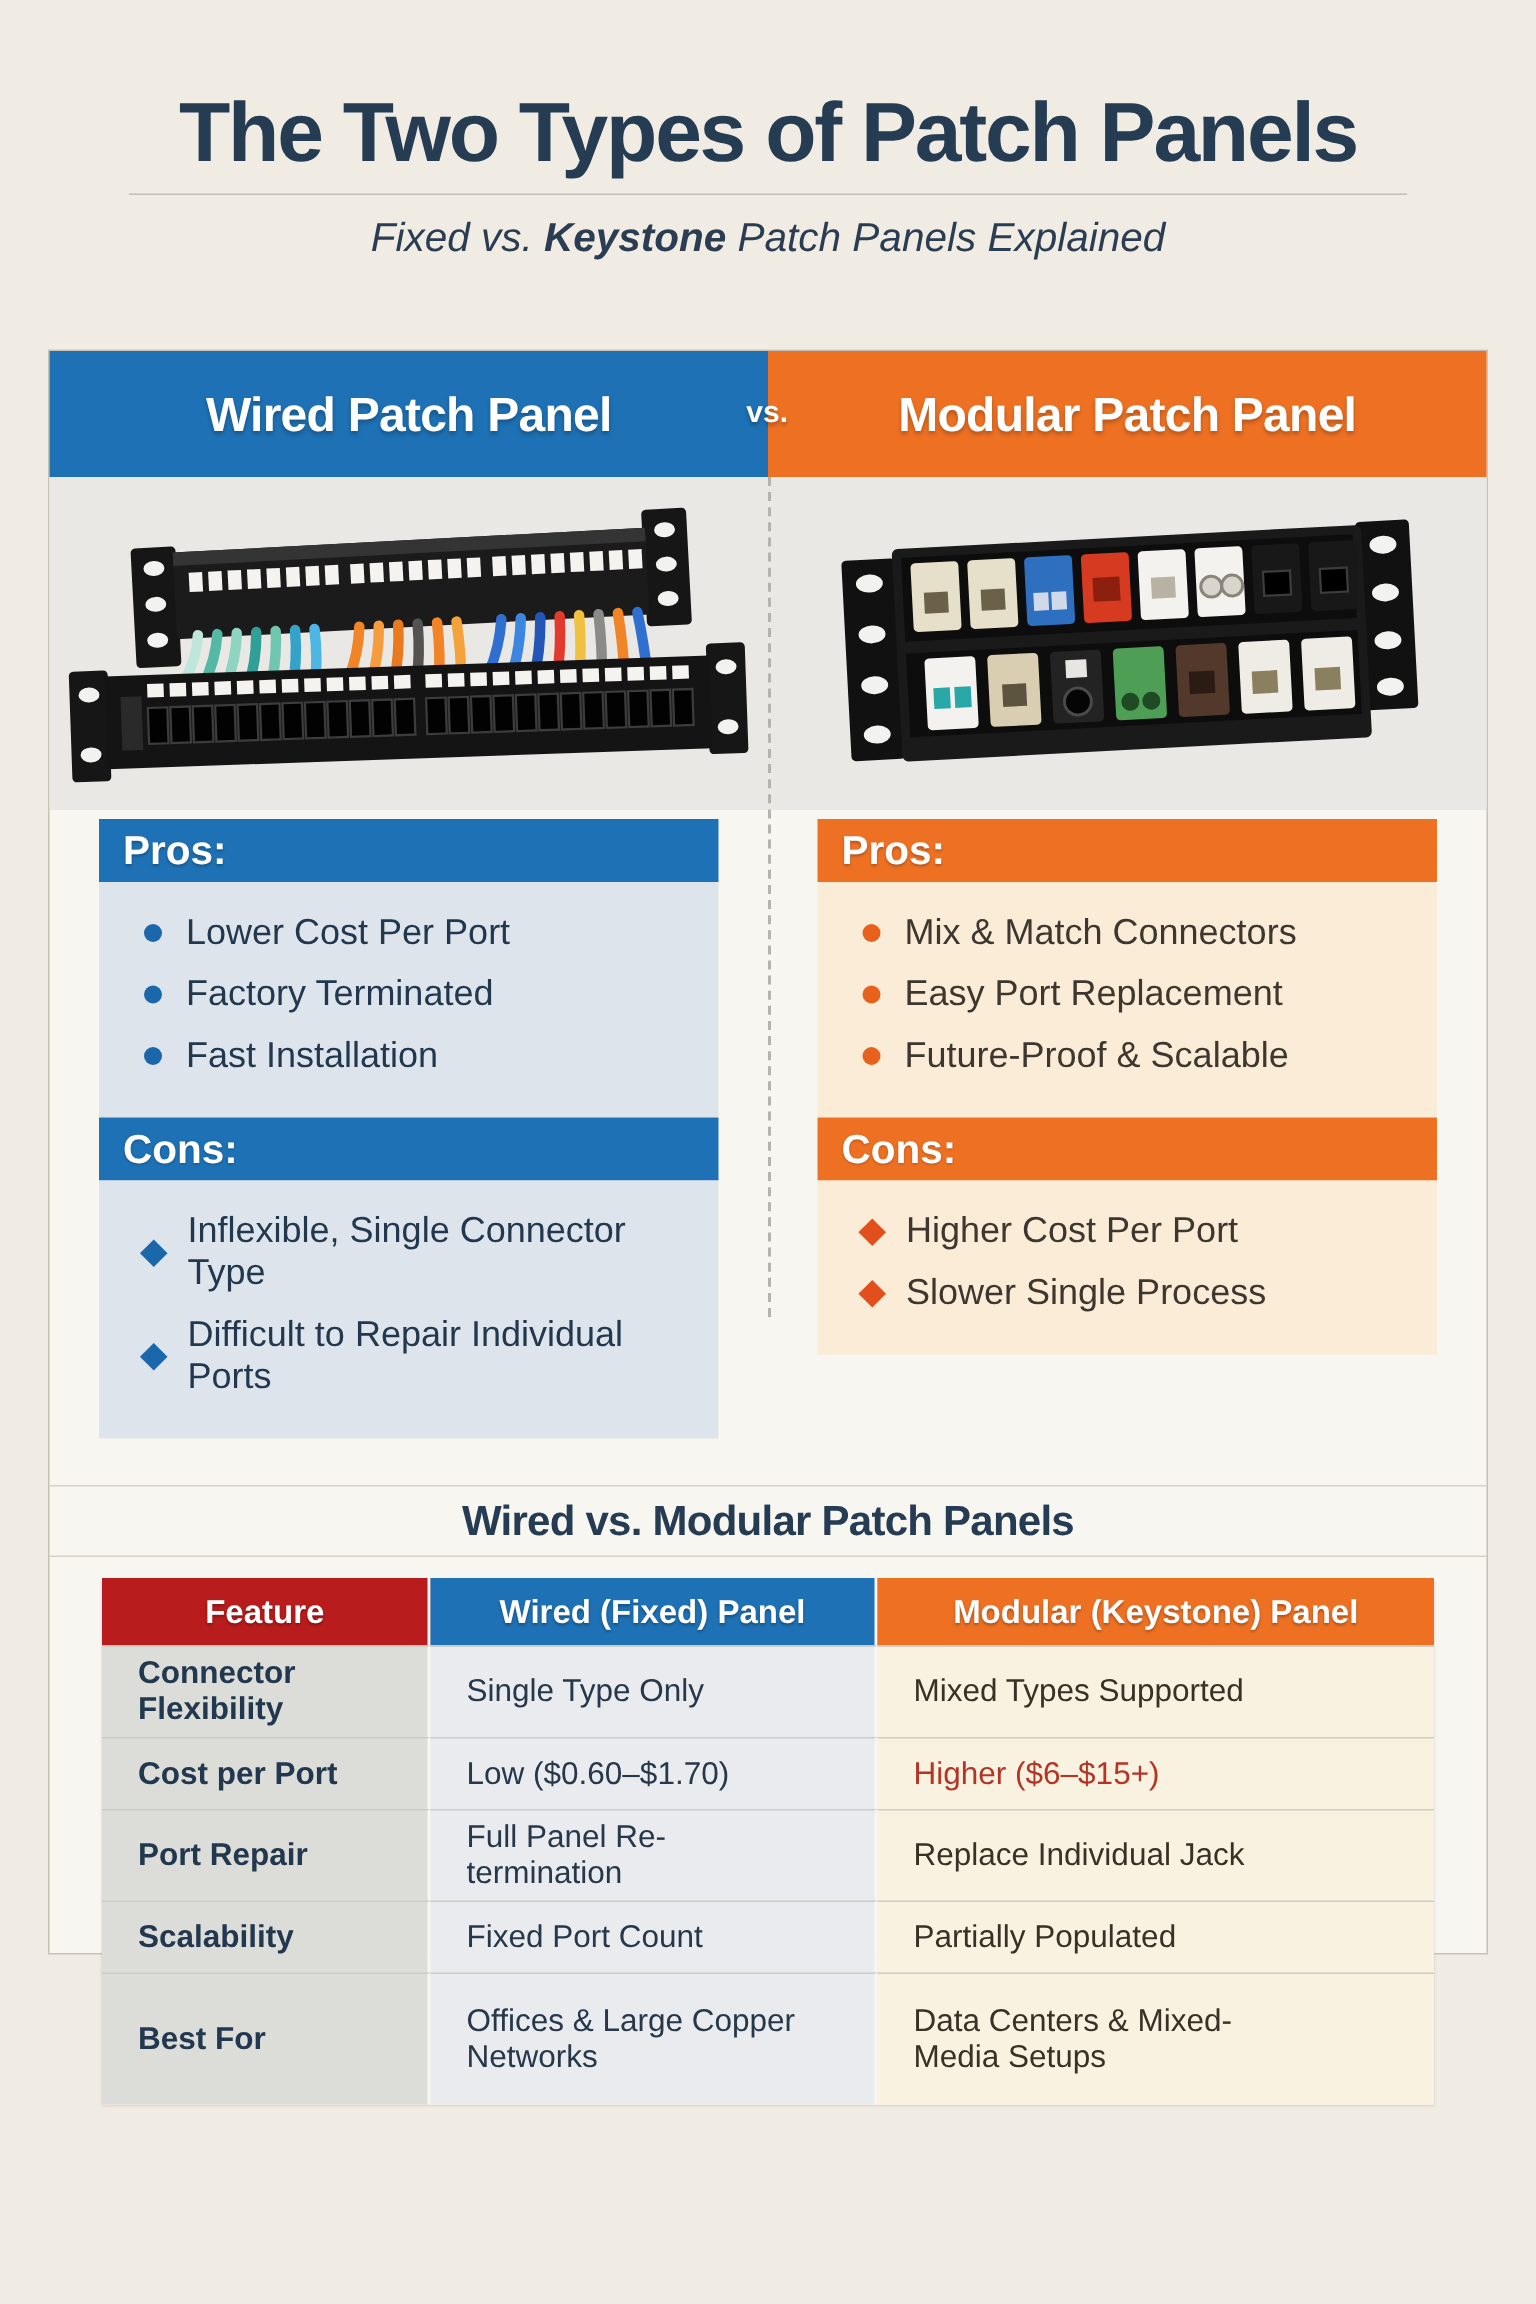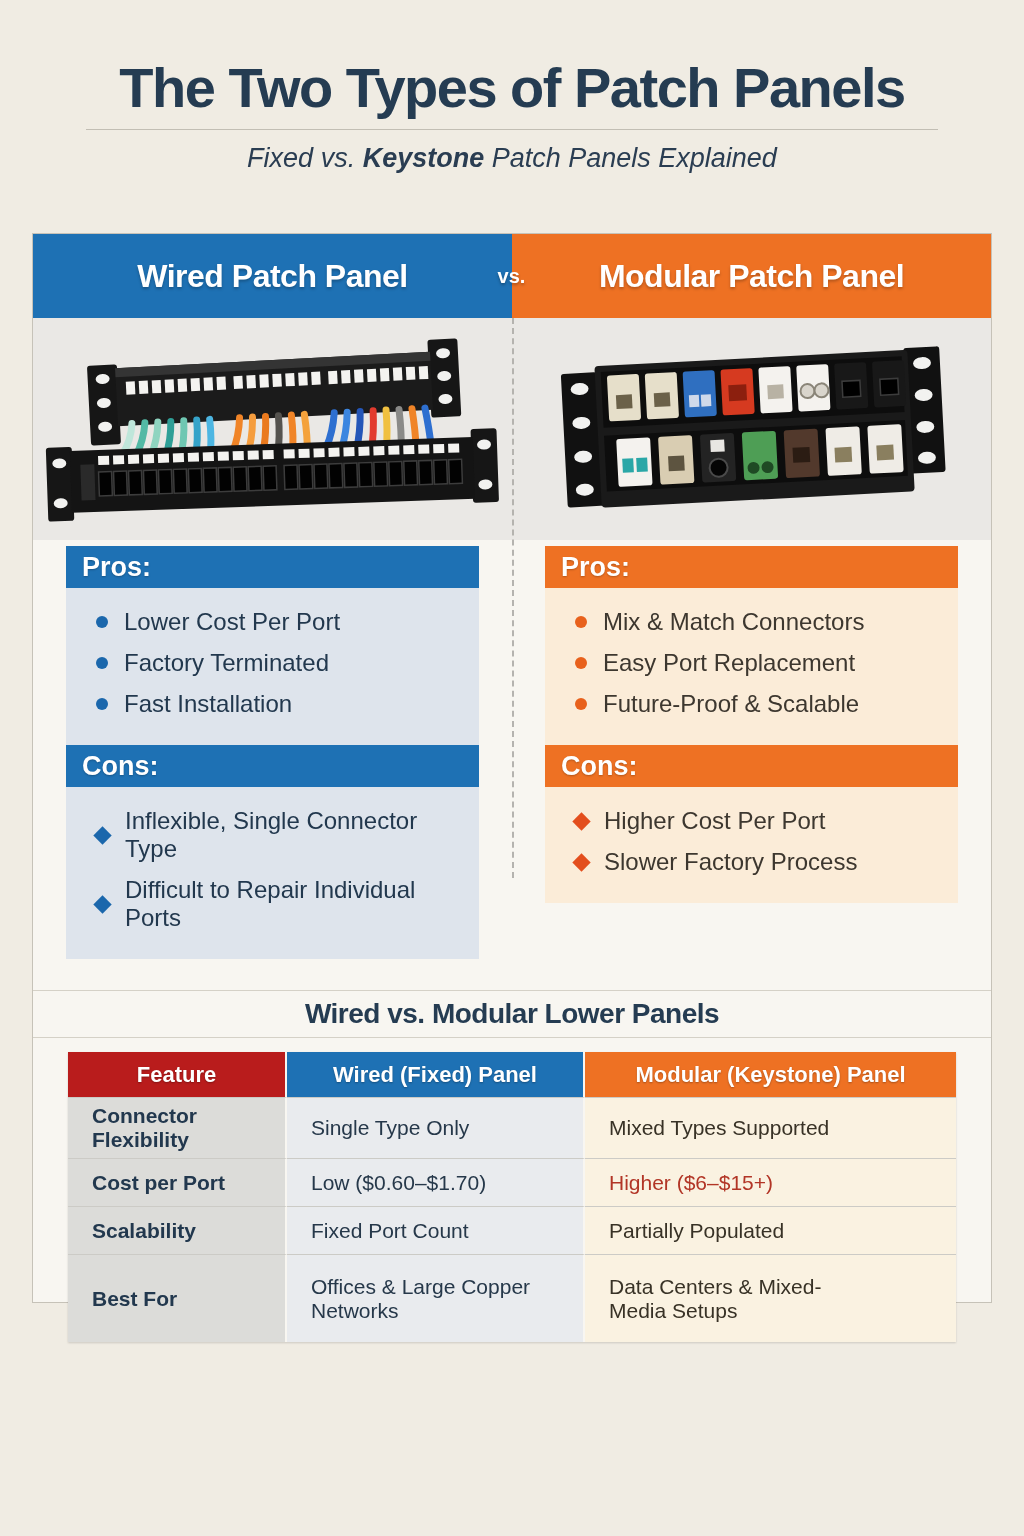--- a/index.html
+++ b/index.html
@@ -370,28 +370,28 @@
             </li>
           </ul>
         <div class="band orange">Cons:</div>
         <ul class="list diamond cons-body">
             <li>
               <span class="bullet"></span>
               <span>Higher Cost Per Port</span>
             </li>
             <li>
               <span class="bullet"></span>
-              <span>Slower Factory Process</span>
+              <span>Slower Single Process</span>
             </li>
           </ul>
       </div>
     </div>
 
     <div class="table-title-band">
-      <h2>Wired vs. Modular Lower Panels</h2>
+      <h2>Wired vs. Modular Patch Panels</h2>
     </div>
 
     <table>
       <thead>
         <tr>
           <th class="th-feature">Feature</th>
           <th class="th-wired">Wired (Fixed) Panel</th>
           <th class="th-modular">Modular (Keystone) Panel</th>
         </tr>
       </thead>
@@ -413,20 +413,31 @@
             </td>
             <td class="td-wired">
               <span class="wrap">Low ($0.60–$1.70)</span>
             </td>
             <td class="td-modular red">
               <span class="wrap">Higher ($6–$15+)</span>
             </td>
           </tr>
           <tr>
             <td class="td-feature">
+              <span class="wrap">Port Repair</span>
+            </td>
+            <td class="td-wired">
+              <span class="wrap">Full Panel Re-termination</span>
+            </td>
+            <td class="td-modular">
+              <span class="wrap">Replace Individual Jack</span>
+            </td>
+          </tr>
+          <tr>
+            <td class="td-feature">
               <span class="wrap">Scalability</span>
             </td>
             <td class="td-wired">
               <span class="wrap">Fixed Port Count</span>
             </td>
             <td class="td-modular">
               <span class="wrap">Partially Populated</span>
             </td>
           </tr>
           <tr class="tall">

